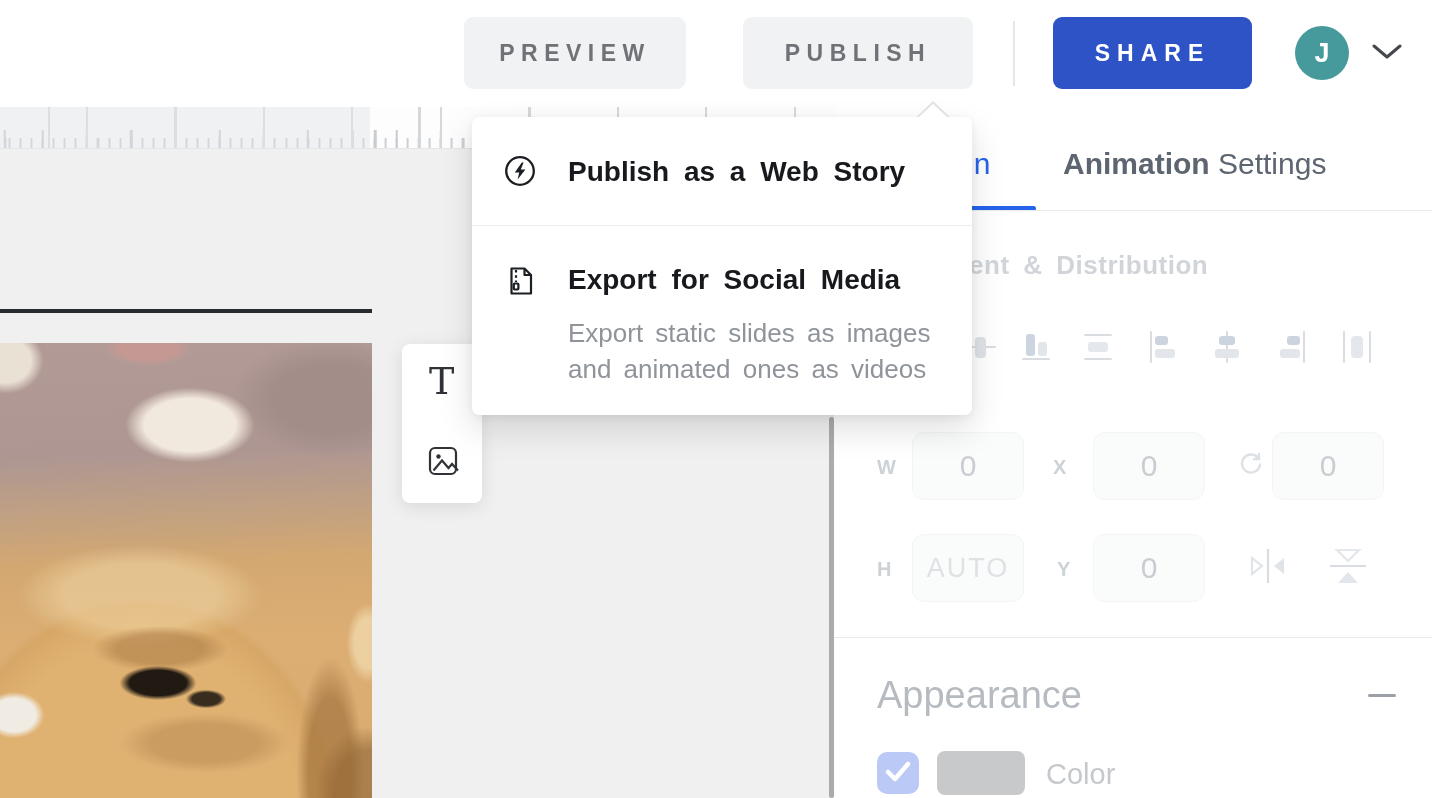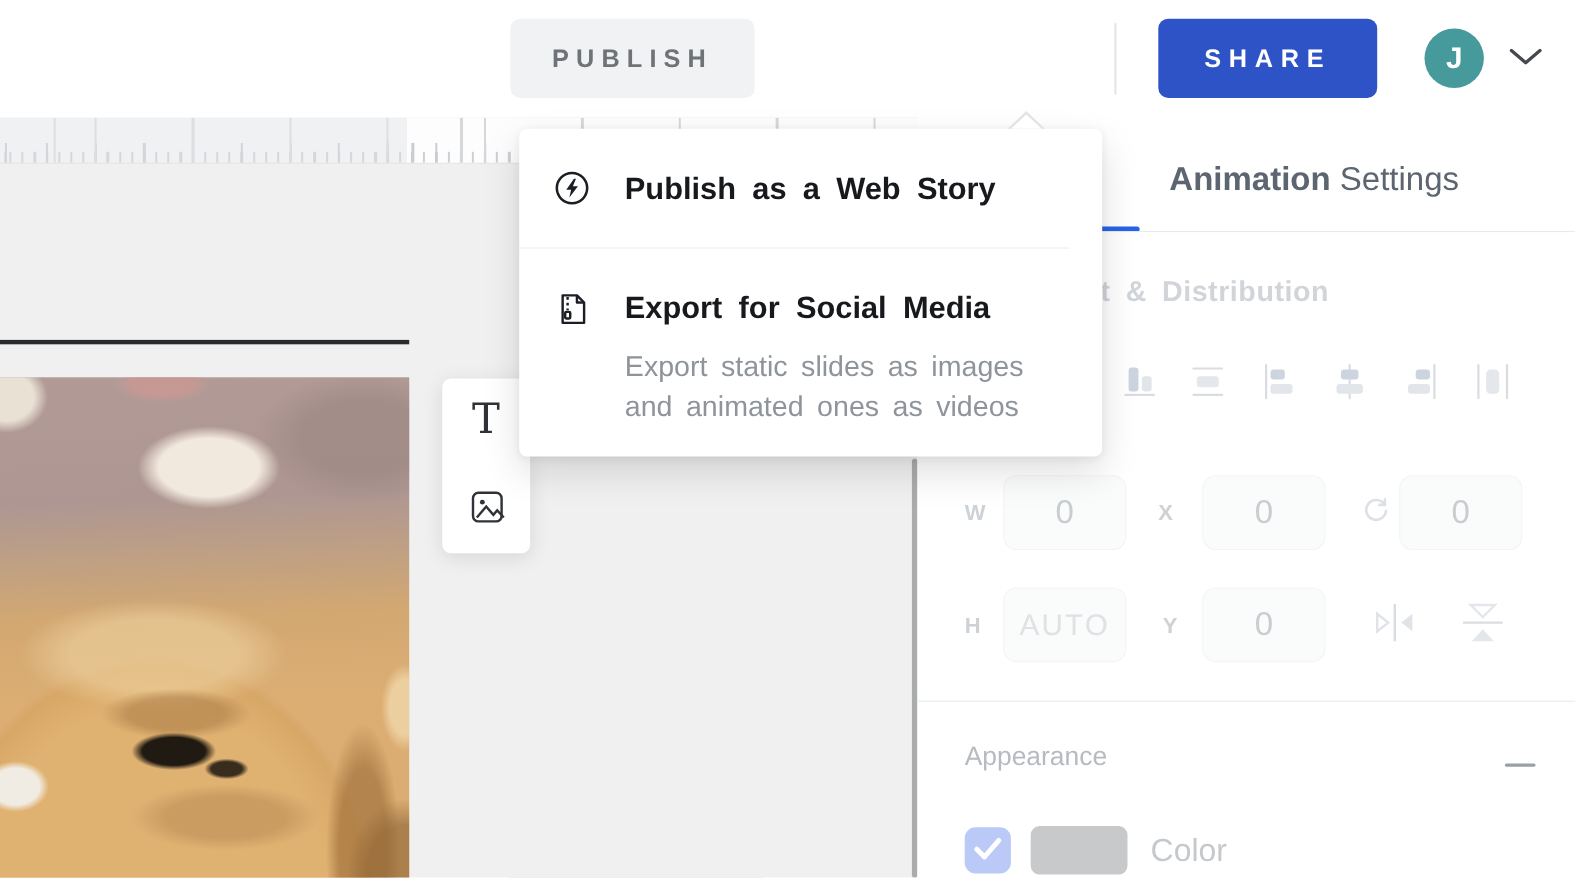--- a/index.html
+++ b/index.html
@@ -50,29 +50,29 @@
   .panel{background:#fff;}
   .tab{font-size:30px;color:#5d6570;font-weight:500;cursor:pointer;white-space:nowrap;}
   .tab.active{color:#2563eb;}
   .tab-underline{background:#2563eb;border-radius:3px;}
   .hline{background:#e9eaeb;}
   .sec-title{font-size:26px;font-weight:700;color:#d1d5d9;letter-spacing:.5px;word-spacing:6px;white-space:nowrap;}
   .flabel{font-size:20px;font-weight:700;color:#cdd2d7;letter-spacing:1px;}
   .fbox{background:#fafbfb;border:1px solid #f3f4f5;border-radius:12px;display:flex;align-items:center;justify-content:center;
         font-size:30px;color:#c9cdd1;}
   .fbox .auto{font-size:27px;letter-spacing:2px;color:#dfe2e5;}
-  .app-title{font-size:24px;font-weight:500;color:#b5bbc1;}
+  .app-title{font-size:38px;font-weight:500;color:#b5bbc1;}
   .minus{background:#9aa0a6;border-radius:2px;}
   .chk{background:#bac9f6;border-radius:10px;display:flex;align-items:center;justify-content:center;}
   .swatch{background:#c7c9cb;border-radius:8px;}
   .color-lbl{font-size:29px;color:#c5c9cd;}
   .aicon{width:36px;height:36px;}
   
   .dropdown{background:#fff;border-radius:7px;z-index:40;
-            box-shadow:0 14px 34px rgba(0,0,0,.13),0 2px 8px rgba(0,0,0,.06);padding-left:30px;}
+            box-shadow:0 14px 34px rgba(0,0,0,.13),0 2px 8px rgba(0,0,0,.06);}
   .dd-title{font-size:28px;font-weight:700;color:#17191d;word-spacing:7px;white-space:nowrap;}
   .dd-desc{font-size:26px;color:#8f949a;line-height:36px;word-spacing:5px;white-space:nowrap;}
   .dd-divider{background:#ededee;}
   .notch-back{width:0;height:0;border-left:17px solid transparent;border-right:17px solid transparent;
               border-bottom:16px solid #e2e3e5;z-index:41;}
   .notch-front{width:0;height:0;border-left:14px solid transparent;border-right:14px solid transparent;
                border-bottom:13px solid #ffffff;z-index:42;}
 </style>
 </head>
 <body>
@@ -226,20 +226,23 @@
       <svg width="42" height="42" viewBox="0 0 42 42" fill="none" stroke="#fff" stroke-width="4.5" stroke-linecap="round" stroke-linejoin="round">
           <path d="M11 22 l7 7 L31 14"></path>
         </svg>
     </span>
   </div>
   <div class="abs swatch" style="left:937px;top:751px;width:88px;height:44px;"></div>
   <span class="abs color-lbl" style="left:1046px;top:758px;">Color</span>
 
   <div class="abs" style="left:0;top:0;width:1432px;height:85px;background:#fff;"></div>
   <div class="abs hbtn" style="left:464px;top:17px;width:222px;height:72px;">
+      <span>PREVIEW</span>
+    </div>
+  <div class="abs hbtn" style="left:743px;top:17px;width:230px;height:72px;">
       <span>PUBLISH</span>
     </div>
   <div class="abs hdivider" style="left:1013px;top:21px;width:2px;height:65px;"></div>
   <div class="abs hbtn share" style="left:1053px;top:17px;width:199px;height:72px;">
       <span>SHARE</span>
     </div>
   <div class="abs avatar" style="left:1295px;top:26px;width:54px;height:54px;">
       <span>J</span>
     </div>
   <div class="abs" style="left:1372px;top:44px;width:30px;height:16px;">

